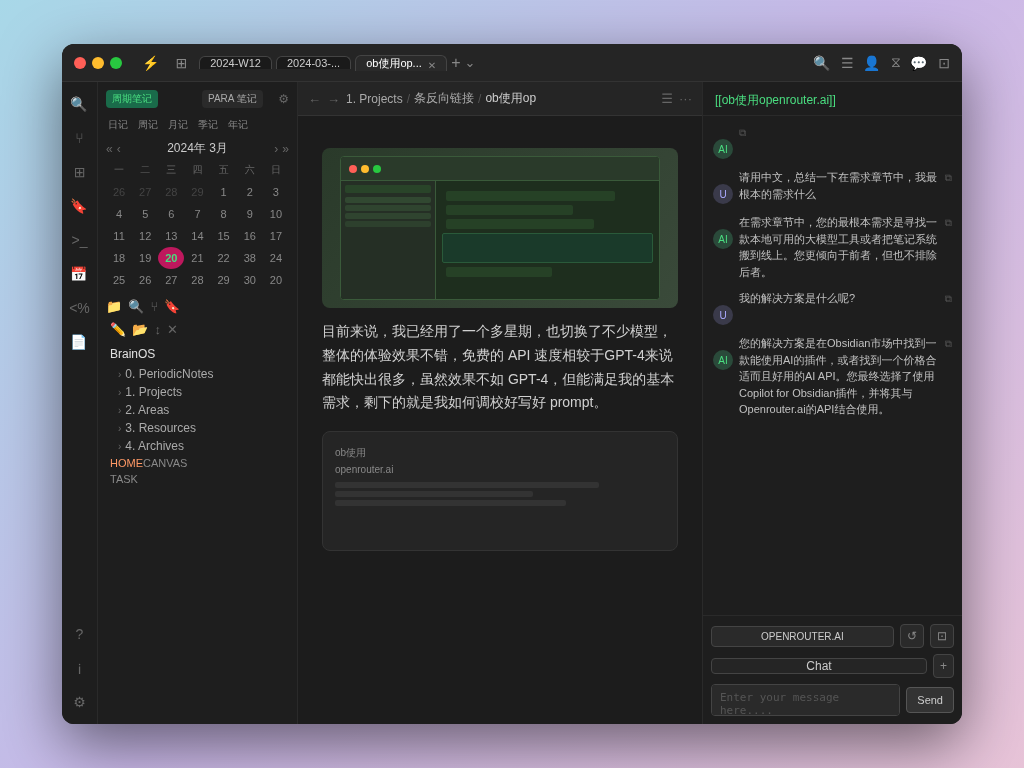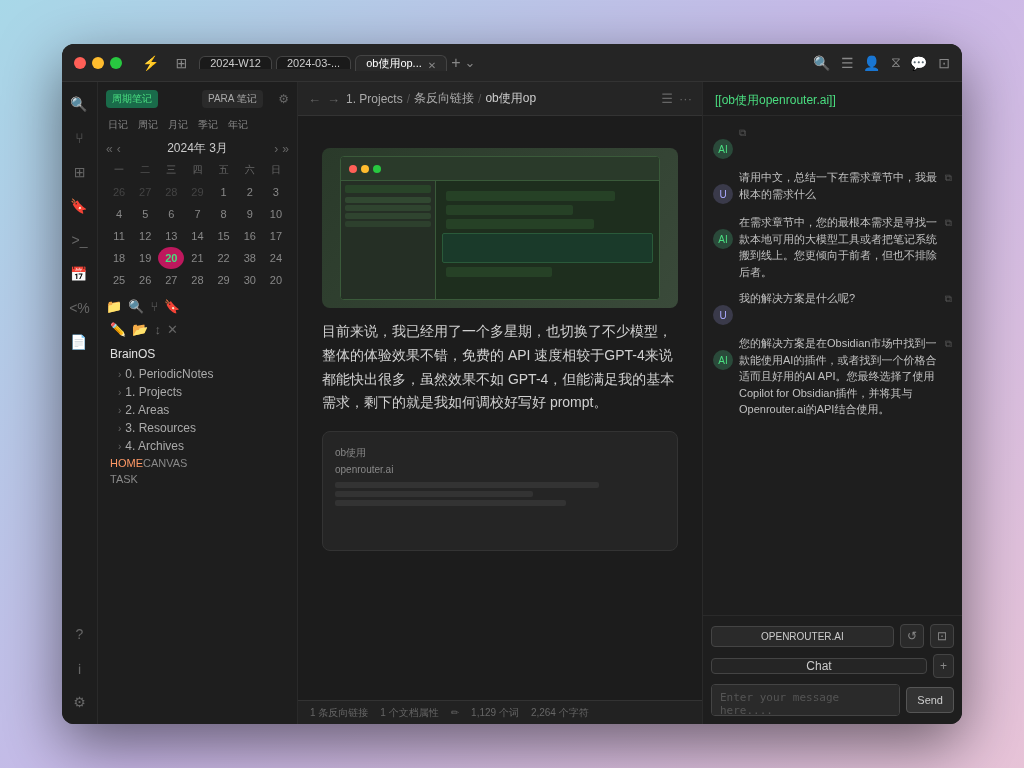--- a/index.html
+++ b/index.html
@@ -658,27 +658,20 @@
         <p class="note-text">目前来说，我已经用了一个多星期，也切换了不少模型，整体的体验效果不错，免费的 API 速度相较于GPT-4来说都能快出很多，虽然效果不如 GPT-4，但能满足我的基本需求，剩下的就是我如何调校好写好 prompt。</p>
         <div class="note-image2">
           <div style="flex:1">
             <div style="font-size:10px;color:#888;margin-bottom:4px">ob使用<br>openrouter.ai</div>
             <div style="height:6px;background:#333;border-radius:2px;margin:3px 0;width:80%"></div>
             <div style="height:6px;background:#333;border-radius:2px;margin:3px 0;width:60%"></div>
             <div style="height:6px;background:#333;border-radius:2px;margin:3px 0;width:70%"></div>
           </div>
         </div>
       </div>
-      <div class="note-status-bar">
-        <span class="status-item">1 条反向链接</span>
-        <span class="status-item">1 个文档属性</span>
-        <span class="status-item">✏</span>
-        <span class="status-item">1,129 个词</span>
-        <span class="status-item">2,264 个字符</span>
-      </div>
     </div>
 
     <div class="chat-panel">
       <div class="chat-header">
         <span>[[ob使用openrouter.ai]]</span>
       </div>
       <div class="chat-messages">
         <div class="chat-msg">
           <div class="chat-msg-icon ai-icon">AI</div>
           <span class="chat-copy-btn">⧉</span>

